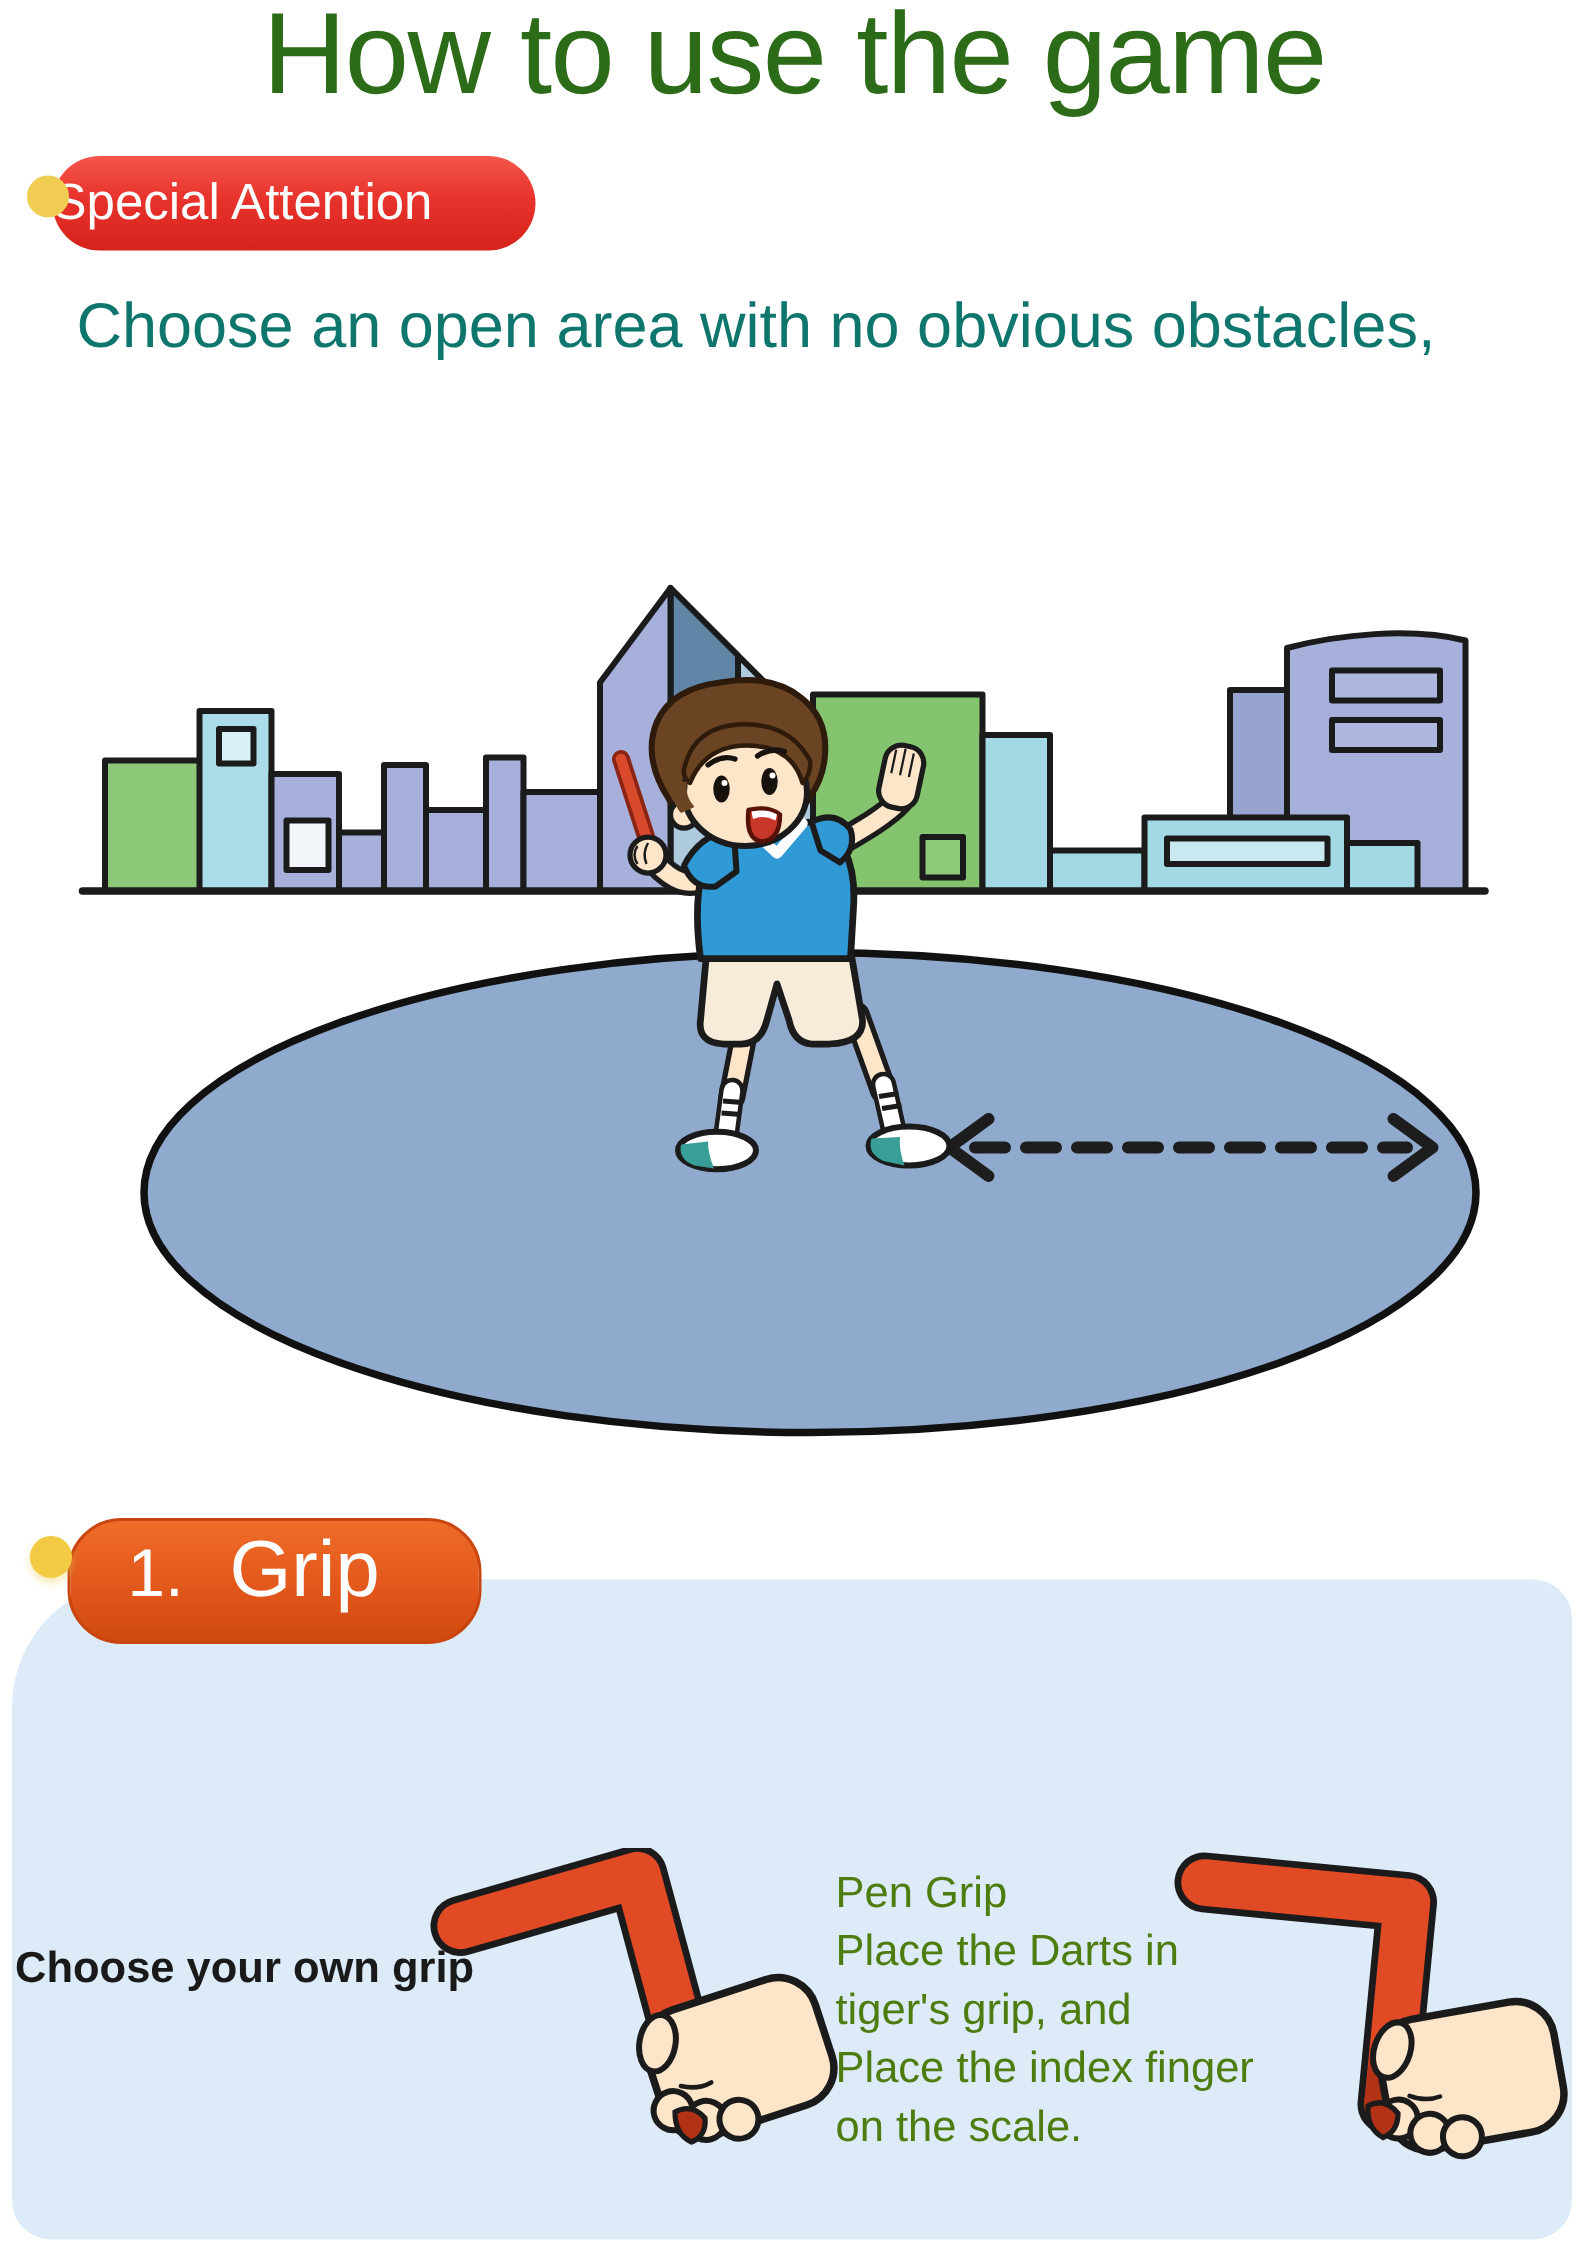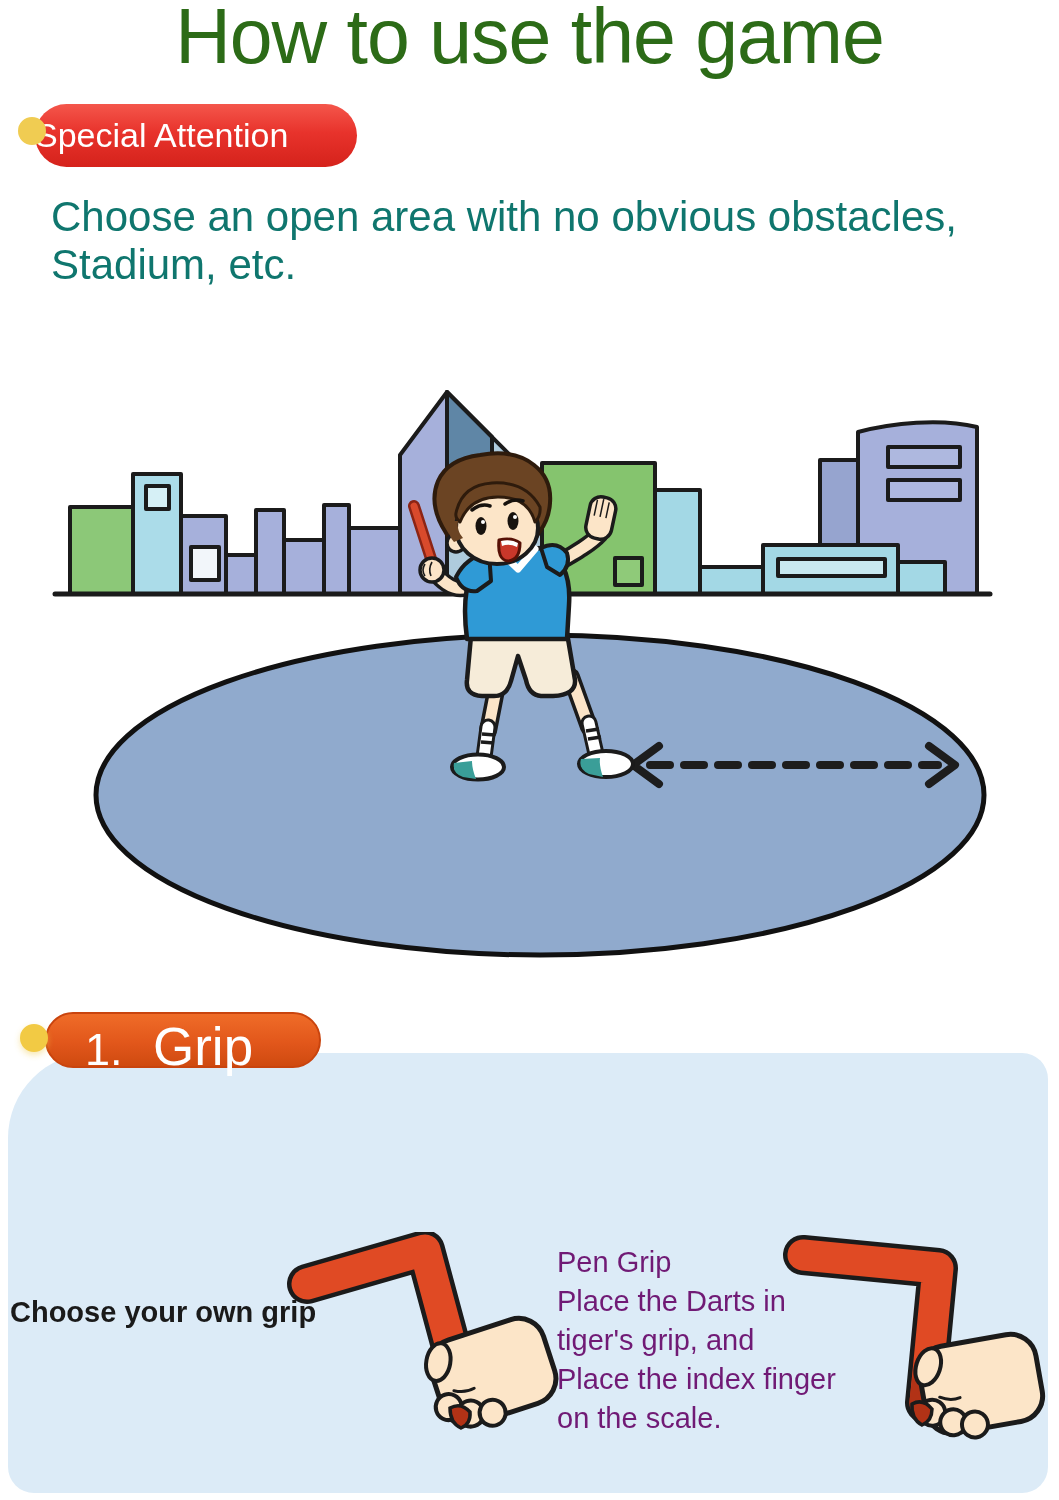--- a/index.html
+++ b/index.html
@@ -13,21 +13,21 @@
   }
 
   
   .badge-red {
     position: absolute; left: 35px; top: 104px; width: 322px; height: 63px;
     border-radius: 32px; text-align: left; line-height: 62px;
     background: linear-gradient(180deg, #f4564b 0%, #e8332c 45%, #d5221b 100%);
     color: #fff; font-size: 34px; z-index: 2;
   }
   .badge-orange {
-    position: absolute; left: 45px; top: 1012px; width: 276px; height: 56px;
+    position: absolute; left: 45px; top: 1012px; width: 276px; height: 84px;
     border-radius: 36px; padding-left: 38px; line-height: 66px;
     background: linear-gradient(180deg, #ef6c28 0%, #e2571b 55%, #cf4a10 100%);
     border: 2px solid #c9440e;
     color: #fff; z-index: 4; white-space: nowrap;
   }
   .badge-orange .num { font-size: 45px; vertical-align: baseline; }
   .badge-orange .lbl { font-size: 53px; vertical-align: baseline; margin-left: 26px; }
   .ring {
     position: absolute; border-radius: 50%; background: #ffffff; z-index: 5;
   }
@@ -48,40 +48,39 @@
   .panel {
     position: absolute; left: 8px; top: 1053px; width: 1040px; height: 440px;
     background: #dcebf7; border-radius: 85px 26px 26px 26px; z-index: 1;
   }
   .choose-text {
     position: absolute; left: 10px; top: 1292px; z-index: 3;
     font-size: 29px; line-height: 41px; color: #1a1a1a; font-weight: bold;
   }
   .pen-text {
     position: absolute; left: 557px; top: 1243px; z-index: 3;
-    font-size: 29px; line-height: 39px; color: #701a75;
+    font-size: 29px; line-height: 39px; color: #4d7c0f;
   }
   .choose-text .line, .pen-text .line { display: block; }
 
   .boomer1 { position: absolute; left: 260px; top: 1232px; width: 310px; height: 222px; z-index: 2; }
   .boomer2 { position: absolute; left: 770px; top: 1232px; width: 289px; height: 223px; z-index: 2; }
 </style>
 </head>
 <body>
 
 <div class="title">How to use the game</div>
 
 <div class="badge-red">
   <span>Special Attention</span>
 </div>
 <span class="ring ring-sa"></span>
 
 <div class="intro">
   <span class="line">Choose an open area with no obvious obstacles,</span>
-  <span class="line">Stadium, etc.</span>
 </div>
 
 <svg class="scene" viewBox="0 0 1059 600" xmlns="http://www.w3.org/2000/svg">
   <g stroke="#1b1b1b" stroke-width="4" stroke-linejoin="round">
 
     <rect x="70" y="122" width="64" height="87" fill="#8cc878"></rect>
     <rect x="133" y="89" width="48" height="120" fill="#abdce9"></rect>
     <rect x="146" y="101" width="23" height="23" fill="#d6f0f6"></rect>
     <rect x="181" y="131" width="45" height="78" fill="#a6b0db"></rect>
     <rect x="191" y="162" width="28" height="33" fill="#f2f6fa"></rect>

